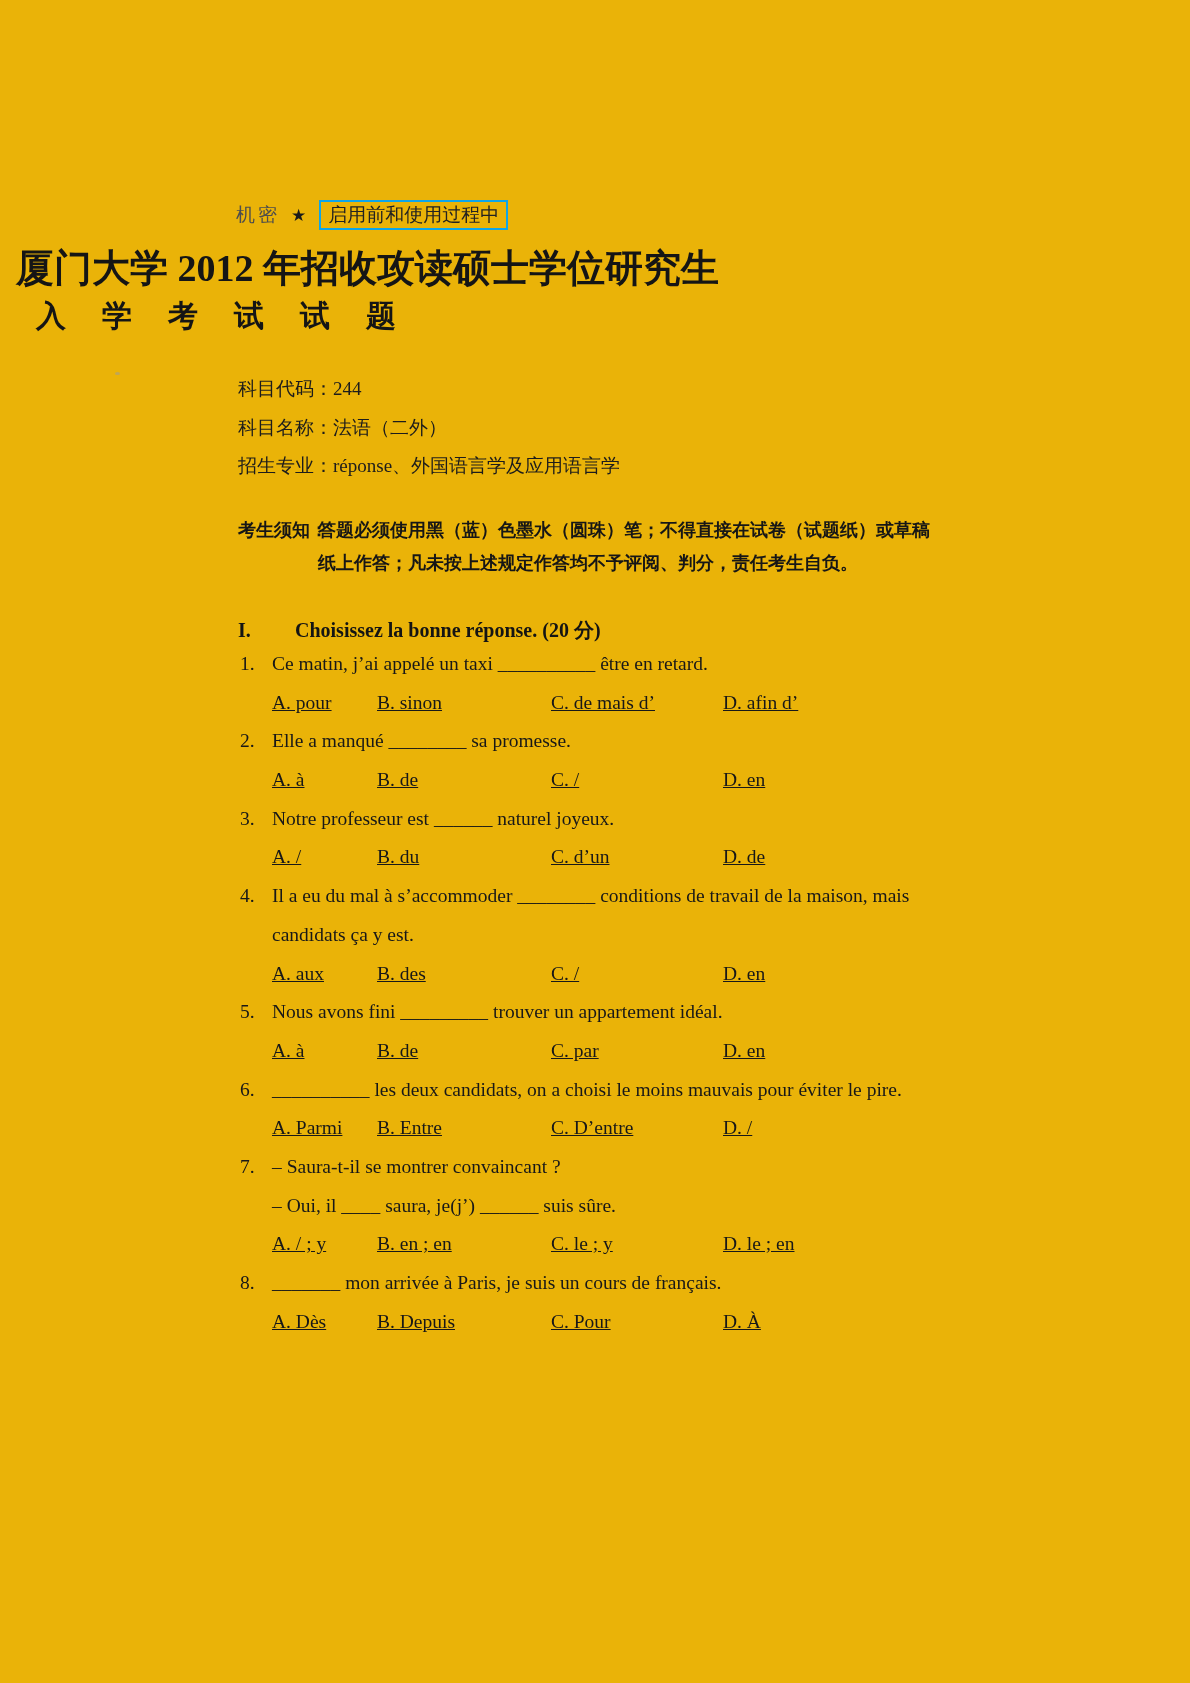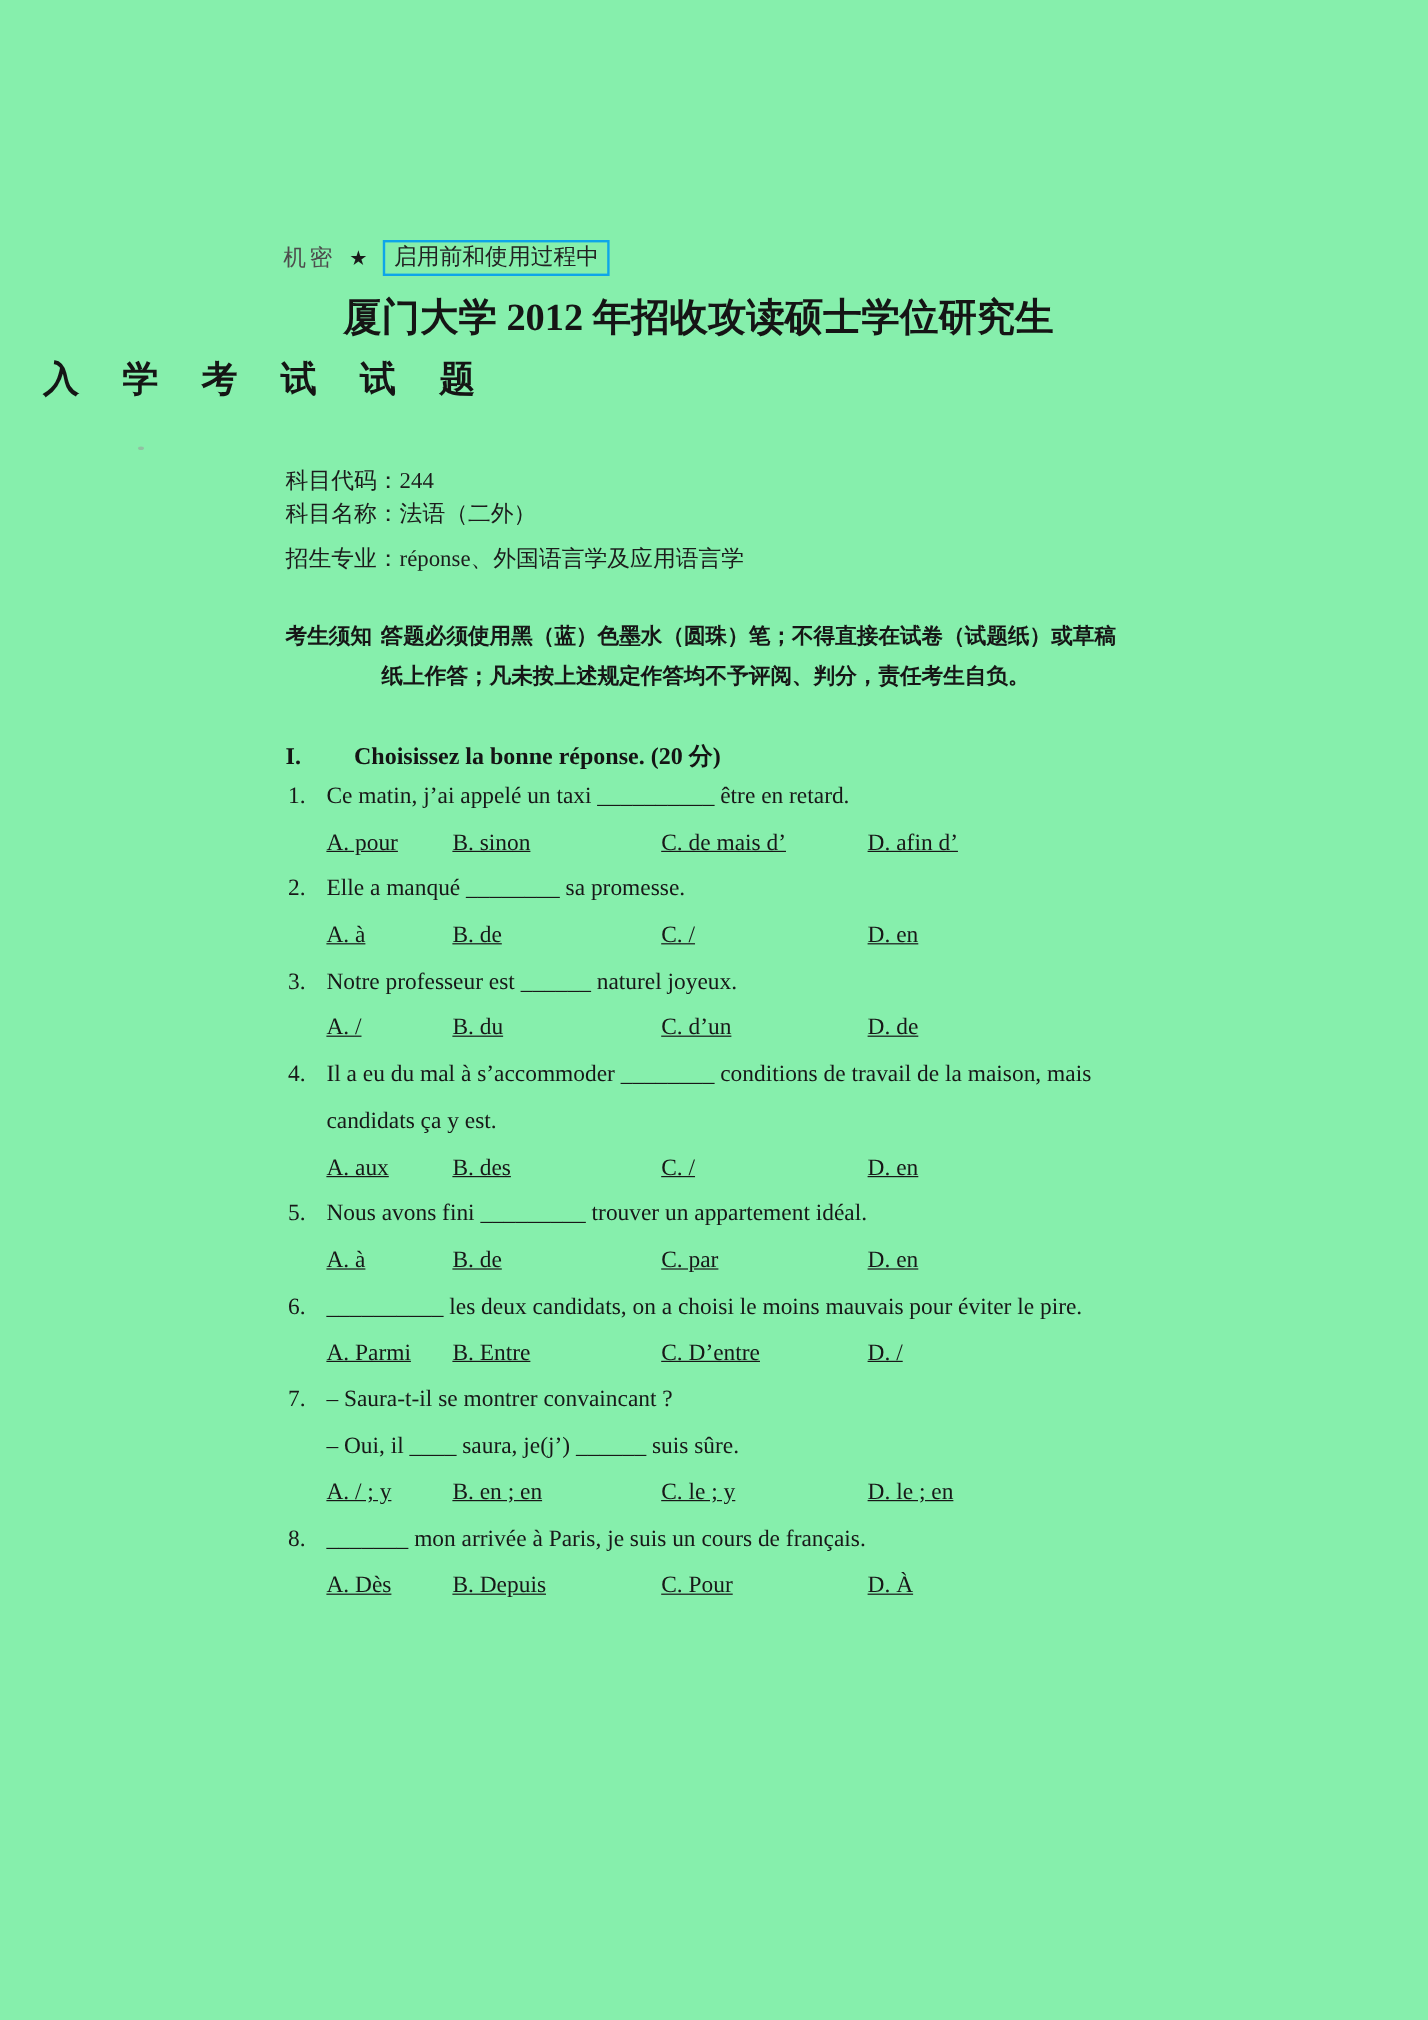--- a/index.html
+++ b/index.html
@@ -5,21 +5,21 @@
   * { margin: 0; padding: 0; box-sizing: border-box; }
   html, body { width: 1190px; }
   body {
     font-family: "Liberation Serif", "DejaVu Serif", serif;
     background: #e9e9e7;
   }
   .page {
     position: relative;
     width: 1190px;
     height: 1683px;
-    background: #86efac;
+    background: #eab308;
     color: #171717;
     overflow: hidden;
   }
 
   
   .classification {
     position: absolute;
     left: 236px;
     top: 200px;
     display: flex;
@@ -33,24 +33,23 @@
     padding: 0 7px;
     font-size: 19px;
     line-height: 26px;
     color: #222;
     white-space: nowrap;
   }
 
   
   .title1 {
     position: absolute;
-    top: 243px; left: 4px;
+    top: 243px; left: 16px;
     width: 1156px;
-    text-align: center;
-    font-size: 32px;
+    font-size: 38px;
     font-weight: bold;
     color: #151515;
     white-space: nowrap;
   }
   .title2 {
     position: absolute;
     top: 296px; left: 0;
     width: 1156px;
     text-align: left;
     font-size: 30px;
@@ -62,21 +61,21 @@
   }
 
   
   .meta-row {
     position: absolute;
     left: 238px;
     font-size: 19px;
     color: #1c1c1c;
     white-space: nowrap;
   }
-  .meta-code { top: 388px; }
+  .meta-code { top: 376px; }
   .meta-name { top: 415px; }
   .meta-major { top: 453px; }
 
   
   .notice-line {
     position: absolute;
     font-size: 18px;
     font-weight: bold;
     color: #161616;
     white-space: nowrap;

